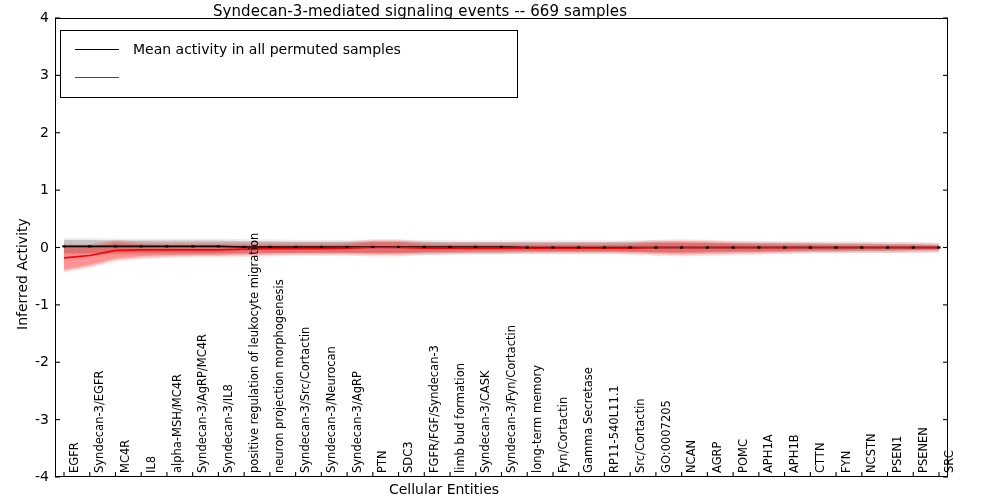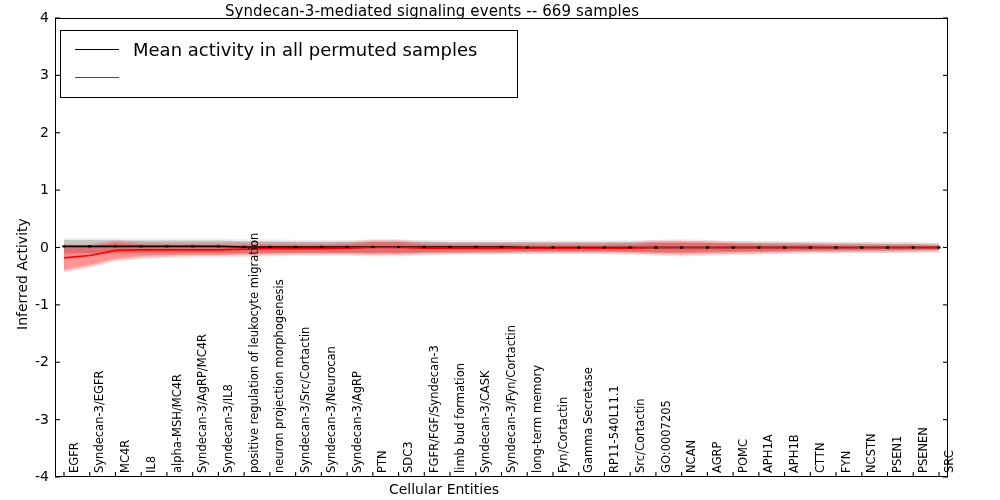--- a/index.html
+++ b/index.html
@@ -1,19 +1,19 @@
 <!DOCTYPE html>
 <html><head>
 <meta charset="utf-8">
 <style>
   html,body{margin:0;padding:0;background:#ffffff;}
   body{width:1000px;height:500px;overflow:hidden;
        font-family:"DejaVu Sans","Liberation Sans",sans-serif;color:#000;}
   #root{position:relative;width:1000px;height:500px;}
-  #chart-title{position:absolute;left:12px;top:2px;width:840px;text-align:center;
+  #chart-title{position:absolute;left:0;top:2px;width:840px;text-align:center;
       font-size:15px;color:#000;letter-spacing:.1px;}
   #plot-frame{position:absolute;left:55px;top:18px;width:893px;height:459px;
       border:1.2px solid #000;box-sizing:border-box;background:#fff;}
   #svg-layer{position:absolute;left:0;top:0;width:1000px;height:500px;}
   .ytick-label{position:absolute;font-size:14px;color:#000;text-align:right;
       width:42px;right:0;}
   #ylabels{position:absolute;left:0;top:0;width:49px;height:500px;}
   #y-axis-title{position:absolute;font-size:14px;color:#000;
       transform-origin:0 0;transform:rotate(-90deg);white-space:nowrap;
       left:14px;top:330px;}
@@ -21,21 +21,21 @@
       font-size:14px;color:#000;}
   #xlabels{position:absolute;left:0;top:0;width:1000px;height:500px;}
   .xtick-label{position:absolute;font-size:11.5px;color:#000;white-space:nowrap;
       transform-origin:0 0;transform:rotate(-90deg);line-height:11.5px;}
   #legend-box{position:absolute;left:60px;top:30px;width:458px;height:68px;
       border:1.2px solid #000;background:#fff;box-sizing:border-box;
       padding:4px 10px 4px 8px;}
   .legend-row{display:flex;align-items:center;height:28px;}
   .legend-swatch{width:44px;height:0;border-top-width:1.6px;border-top-style:solid;
       margin:0 14px 0 6px;}
-  .legend-text{font-size:18px;color:#000;}
+  .legend-text{font-size:14px;color:#000;}
 </style>
 </head>
 <body>
 
 <div id="root">
 
   <div id="chart-title">Syndecan-3-mediated signaling events -- 669 samples</div>
 
   <div id="plot-frame"></div>
 

